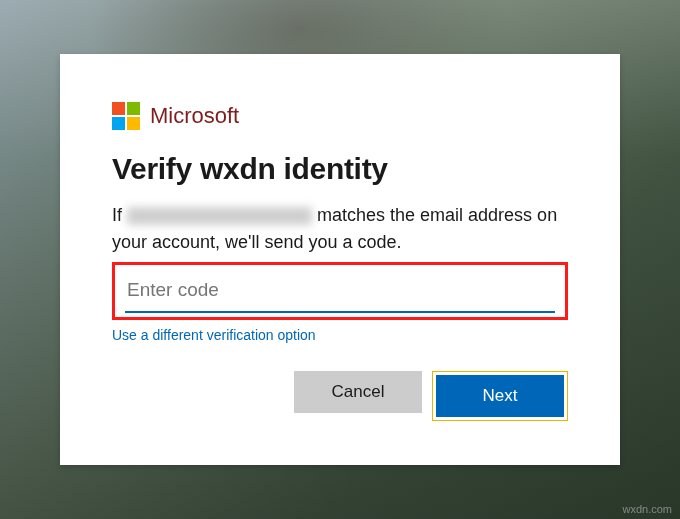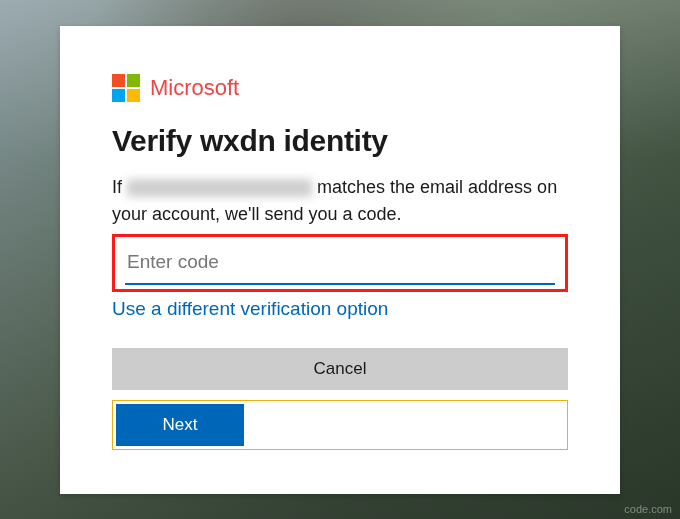--- a/index.html
+++ b/index.html
@@ -46,21 +46,21 @@
       grid-template-columns: 1fr 1fr;
       grid-template-rows: 1fr 1fr;
       gap: 2px;
       margin-right: 10px;
     }
     .ms-logo .sq1 { background: #f25022; }
     .ms-logo .sq2 { background: #7fba00; }
     .ms-logo .sq3 { background: #00a4ef; }
     .ms-logo .sq4 { background: #ffb900; }
     .brand-text {
-      color: #ef4444;
+      color: #7f1d1d;
       font-size: 22px;
       font-weight: 500;
     }
     .title {
       font-size: 30px;
       font-weight: 700;
       color: #1a1a1a;
       margin-bottom: 16px;
       letter-spacing: -0.3px;
     }
@@ -93,31 +93,30 @@
       padding: 6px 2px 10px 2px;
       outline: none;
       color: #323232;
       background: transparent;
     }
     .code-input::placeholder {
       color: #767676;
     }
     .alt-link {
       color: #0067b8;
-      font-size: 19px;
+      font-size: 14px;
       text-decoration: none;
       cursor: pointer;
       display: inline-block;
       margin-bottom: 28px;
     }
     .button-row {
       display: flex;
       justify-content: flex-end;
       gap: 10px;
-      flex-direction: column;
     }
     .btn {
       min-width: 128px;
       height: 42px;
       border: none;
       font-size: 17px;
       cursor: pointer;
       font-family: inherit;
     }
     .btn-cancel {
@@ -170,13 +169,13 @@
 
   <div class="button-row">
     <button class="btn btn-cancel">Cancel</button>
     <span class="btn-next-wrap">
       <button class="btn btn-next">Next</button>
     </span>
   </div>
 
 </div>
 
-<div class="watermark">code.com</div>
+<div class="watermark">wxdn.com</div>
 
 </body></html>

